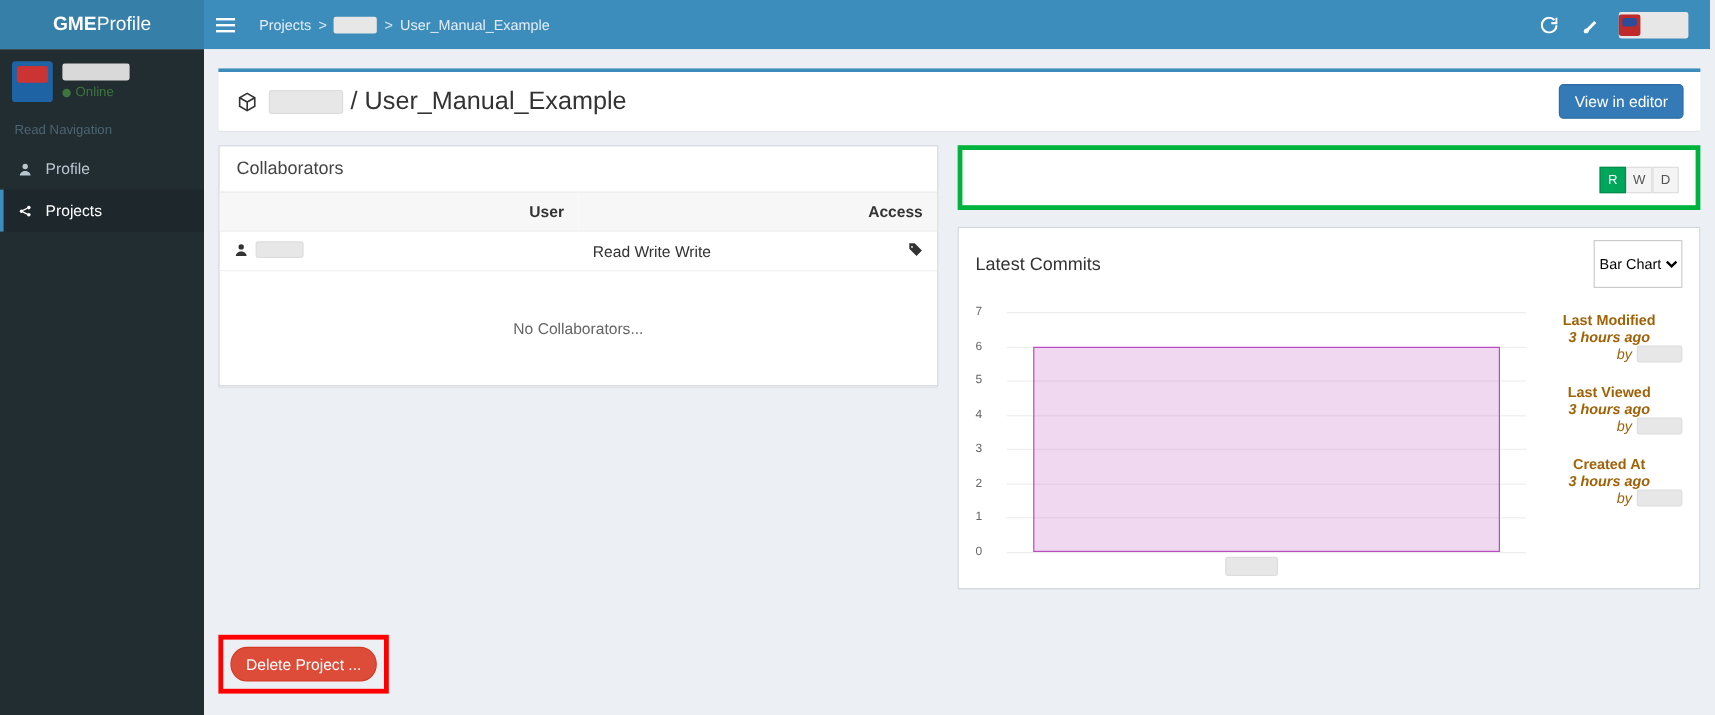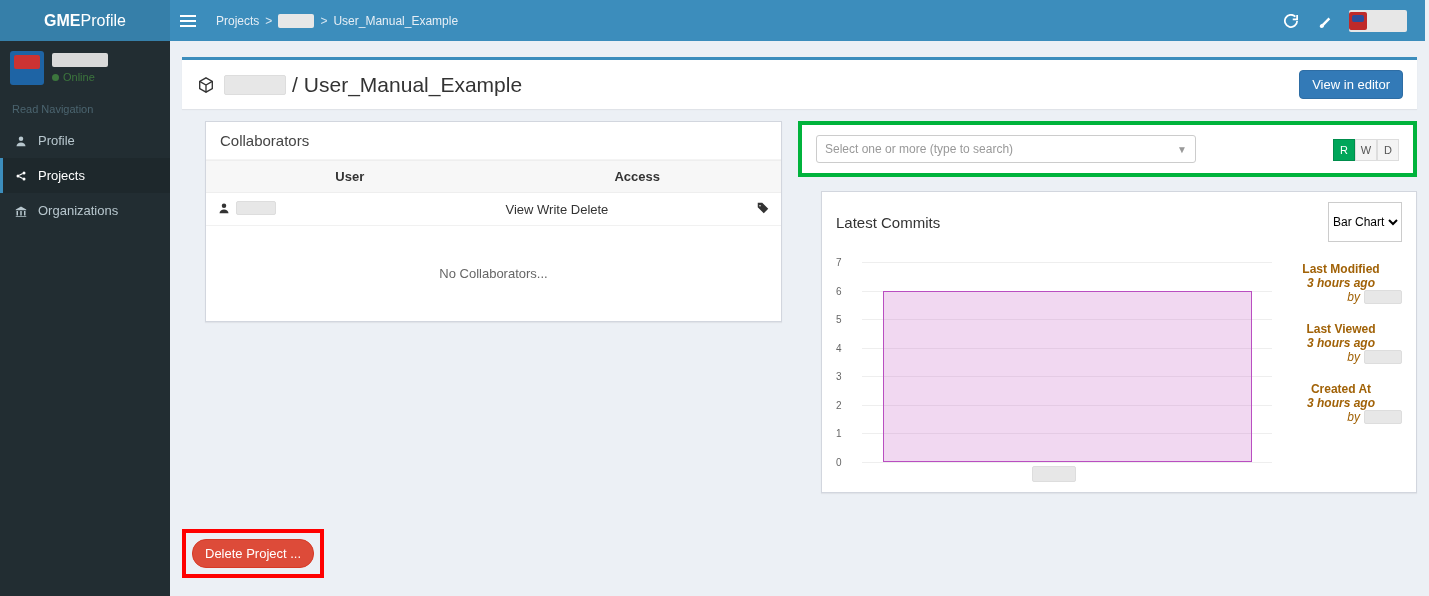--- a/index.html
+++ b/index.html
@@ -33,26 +33,26 @@
   .nav-item.active { background:#1e282c;color:#fff; border-left:3px solid #3c8dbc; padding-left:11px;}
   .nav-ico { width:14px;display:flex;justify-content:center;}
   
   .main { position:absolute; left:170px; right:0; top:41px; bottom:0; background:#ecf0f5; padding:16px 12px; overflow:hidden;}
   .title-row { border-top:3px solid #3c8dbc; background:#fff; padding:10px 14px; display:flex;align-items:center; margin-bottom:12px; box-shadow:0 1px 1px rgba(0,0,0,.05);}
   .title-icobox{width:20px;height:20px;display:flex;align-items:center;justify-content:center;margin-right:8px;}
   .title-text { font-size:21px; color:#333; display:flex;align-items:center;gap:6px;}
   .title-chip{display:inline-block;width:62px;height:20px;background:#e7e7e7;border:1px solid #ddd;border-radius:2px;}
   .view-btn { margin-left:auto; background:#337ab7;color:#fff;border:1px solid #2e6da4;border-radius:4px; padding:6px 12px;font-size:13px;cursor:pointer;}
   .cols { display:flex; gap:16px; }
-  .panel { background:#fff; border:1px solid #d2d6de; box-shadow:0 1px 1px rgba(0,0,0,.05);margin-left:23px; }
+  .panel { background:#fff; border:1px solid #d2d6de; box-shadow:0 1px 1px rgba(0,0,0,.05); }
   .panel-h { padding:10px 14px; font-size:15px; color:#444; border-bottom:1px solid #f4f4f4;}
   .left-col { flex: 0 0 600px; display:flex;flex-direction:column;gap:10px;}
   .right-col { flex:1; display:flex;flex-direction:column;gap:14px;}
   table.collab { width:100%; border-collapse:collapse; font-size:13px;}
-  table.collab th { text-align:center; padding:8px 12px; background:#f7f7f7; border-top:1px solid #eee; border-bottom:1px solid #eee;}
+  table.collab th { text-align:right; padding:8px 12px; background:#f7f7f7; border-top:1px solid #eee; border-bottom:1px solid #eee;}
   table.collab td { padding:8px 12px; border-bottom:1px solid #f1f1f1;}
   .row-chip {display:inline-flex;align-items:center;gap:6px;}
   .row-chip .person-ico{width:12px;height:12px;}
   .row-chip .name-chip{display:inline-block;width:40px;height:14px;background:#e7e7e7;border:1px solid #ddd;border-radius:2px;}
   .tag-ico{float:right;}
   .no-org { text-align:center; color:#666; font-size:13px; padding:40px 0;}
   
   .green-outline { border:4px solid #00b33c; padding:10px 14px; background:#fff;}
   .addc-row { display:flex; align-items:flex-start; gap:20px; }
   .addc-title { font-size:20px; color:#333; margin-bottom:8px;}
@@ -151,28 +151,20 @@
   <div class="nav-item active">
     <span class="nav-ico">
         <svg viewBox="0 0 16 16" width="12" height="12" fill="currentColor">
           <circle cx="4" cy="8" r="2"></circle>
           <circle cx="12" cy="4" r="2"></circle>
           <circle cx="12" cy="12" r="2"></circle>
           <path d="M5.7 7L10.3 4.7M5.7 9L10.3 11.3" stroke="currentColor" stroke-width="1.5"></path>
         </svg>
       </span>
     <span>Projects</span>
-  </div>
-  <div class="nav-item">
-    <span class="nav-ico">
-        <svg viewBox="0 0 16 16" width="12" height="12" fill="currentColor">
-          <path d="M1 6l7-4 7 4v1H1zM2 8h2v6H2zm5 0h2v6H7zm5 0h2v6h-2zM1 15h14v1H1z"></path>
-        </svg>
-      </span>
-    <span>Organizations</span>
   </div>
 </div>
 
 <div class="main">
   <div class="title-row">
     <span class="title-icobox">
       <svg viewBox="0 0 20 20" width="18" height="18" fill="none" stroke="#333" stroke-width="1.5">
           <path d="M10 2l7 4v8l-7 4-7-4V6z"></path>
           <path d="M3 6l7 4 7-4M10 10v8"></path>
         </svg>
@@ -202,40 +194,36 @@
               <td>
                 <span class="row-chip">
                   <span class="person-ico"><svg viewBox="0 0 16 16" width="12" height="12" fill="#333">
                         <circle cx="8" cy="5" r="3"></circle>
                         <path d="M2 15c0-3 3-5 6-5s6 2 6 5z"></path>
                       </svg></span>
                   <span class="name-chip"></span>
                 </span>
               </td>
               <td>
-                <span>View Write Delete</span>
+                <span>Read Write Write</span>
                 <span class="tag-ico"><svg viewBox="0 0 16 16" width="12" height="12" fill="#333">
                       <path d="M1 1h6l8 8-6 6-8-8zM4 4a1 1 0 1 0 0 2 1 1 0 0 0 0-2z"></path>
                     </svg></span>
               </td>
             </tr>
           </tbody>
         </table>
         <div class="no-org">No Collaborators...</div>
       </div>
     </div>
 
     <div class="right-col">
       <div class="green-outline">
         <div class="addc-row">
           <div class="select-box">
-            <div class="sel-input">
-              <span>Select one or more (type to search)</span>
-              <span class="sel-caret">▼</span>
-            </div>
           </div>
           <div class="rwd-group" style="margin-top:4px;">
             <div class="rwd-btn sel">R</div>
             <div class="rwd-btn">W</div>
             <div class="rwd-btn">D</div>
           </div>
         </div>
       </div>
 
       <div class="panel commits-panel">

